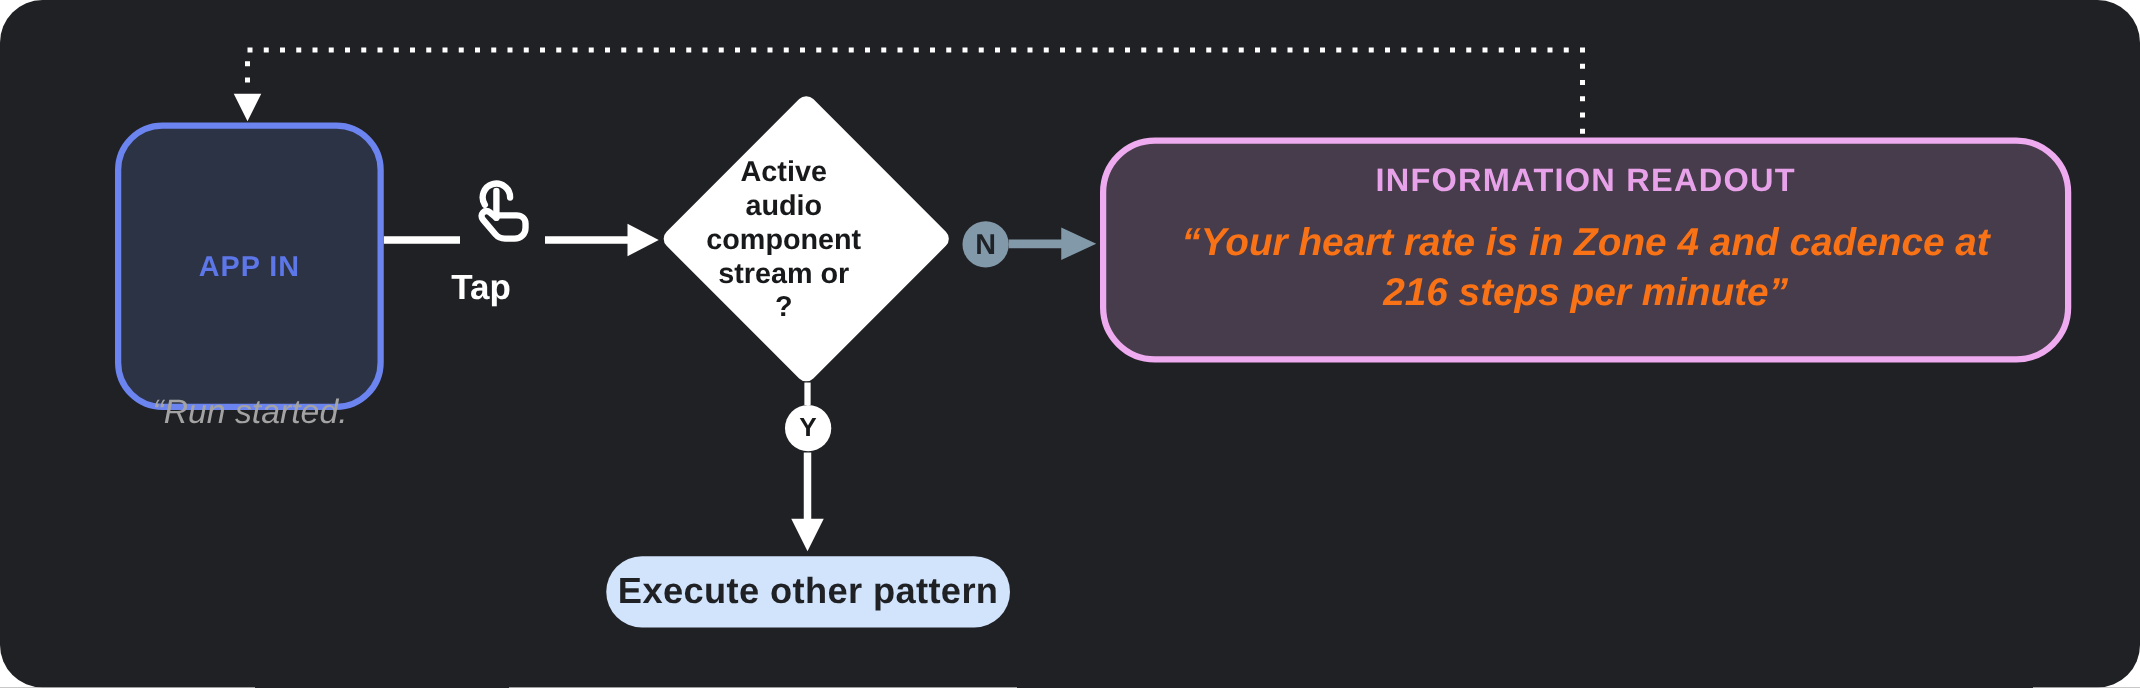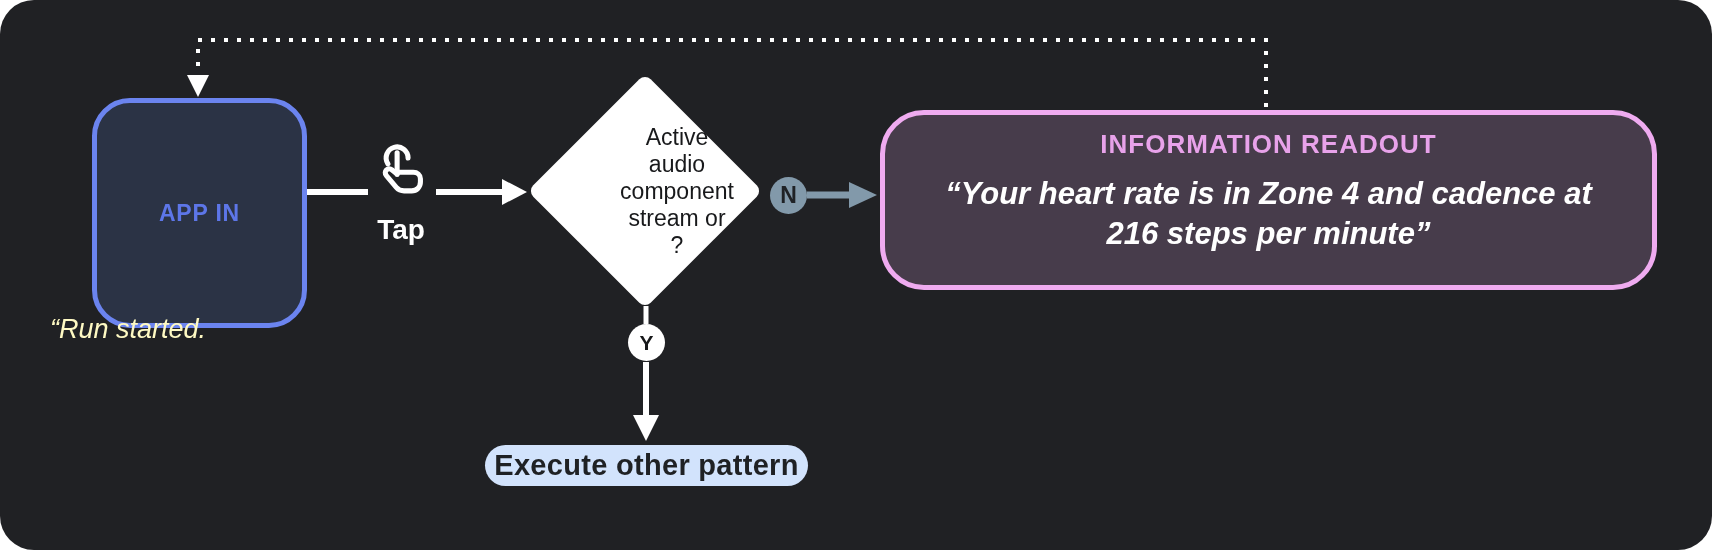--- a/index.html
+++ b/index.html
@@ -26,41 +26,41 @@
     display: flex; flex-direction: column; align-items: center; justify-content: center;
   }
   .app-node .nl {
     color: #5d76e8; font-weight: bold; font-size: 23px; line-height: 30px;
     letter-spacing: 0.8px; text-align: center;
   }
 
   
   .app-quote {
     left: 50px; top: 312px; width: 300px;
-    text-align: left; color: #fef9c3;
+    text-align: center; color: #a3a3a3;
     font-style: italic; font-size: 27px; line-height: 34px;
   }
 
   
   .tap-icon { left: 370px; top: 143px; width: 60px; height: 60px; }
   .tap-label {
-    left: 361px; top: 214px; width: 80px; text-align: center;
+    left: 361px; top: 214px; width: 80px; 
     color: #ffffff; font-weight: bold; font-size: 28px;
   }
 
   
   .diamond-shape {
     left: 562px; top: 108px; width: 166px; height: 166px;
     background: #ffffff; border-radius: 8px;
     transform: rotate(45deg);
   }
   .diamond-text {
-    left: 577px; top: 124px; width: 200px;
+    left: 527px; top: 124px; width: 200px;
     text-align: center; color: #18191b;
-    font-weight: normal; font-size: 23px; line-height: 27px;
+    font-weight: bold; font-size: 23px; line-height: 27px;
   }
   .diamond-text span { display: block; }
 
   
   .badge {
     width: 37px; height: 37px; border-radius: 50%;
     display: flex; align-items: center; justify-content: center;
     font-weight: bold;
   }
   .badge-no {
@@ -81,28 +81,28 @@
     border-radius: 44px;
     display: flex; flex-direction: column; align-items: center;
   }
   .readout-title {
     margin-top: 14px;
     color: #e8a2ea; font-weight: bold; font-size: 26px; letter-spacing: 1px;
     text-align: center;
   }
   .readout-quote {
     margin-top: 14px;
-    color: #ffffff; font-weight: bold; font-style: italic;
+    color: #f97316; font-weight: bold; font-style: italic;
     font-size: 31px; line-height: 40px; text-align: center;
   }
   .readout-quote span { display: block; }
 
   
   .execute-pill {
-    left: 485px; top: 445px; width: 323px; height: 41px;
+    left: 485px; top: 445px; width: 323px; height: 57px;
     background: #d2e3fc; border-radius: 29px;
     display: flex; align-items: center; justify-content: center;
     color: #1f2124; font-weight: bold; font-size: 29px; letter-spacing: 0.3px;
   }
 </style>
 </head>
 <body>
 
 <div id="canvas">
 

